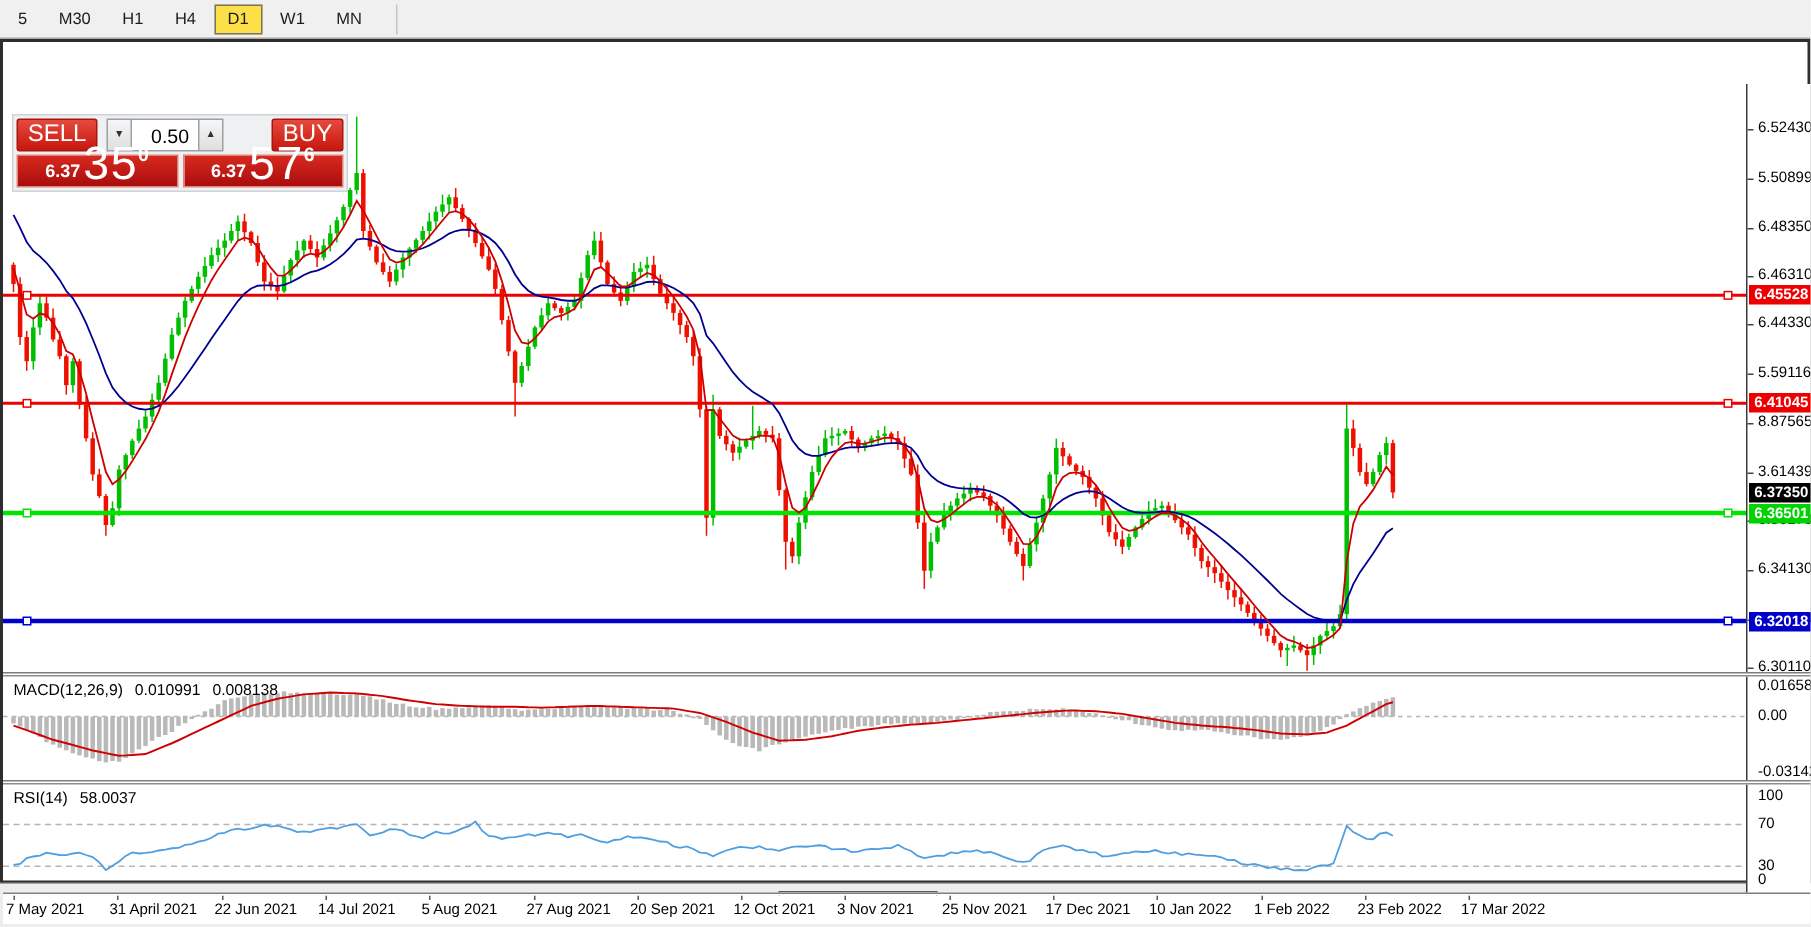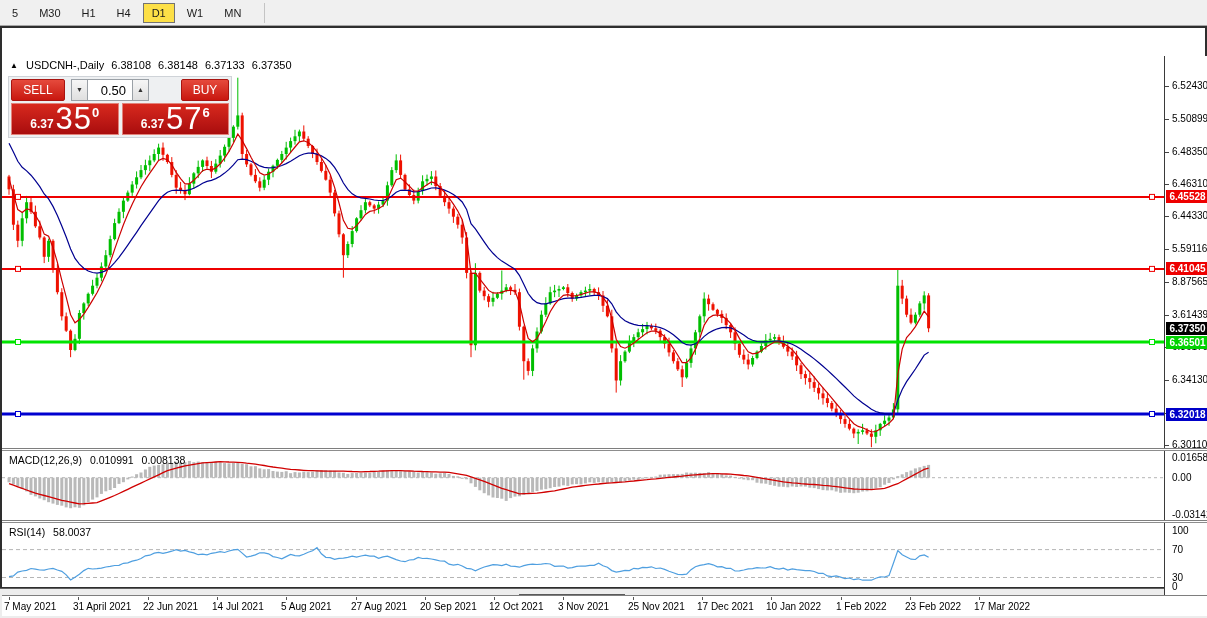--- a/index.html
+++ b/index.html
@@ -47,32 +47,32 @@
   
   #date-axis { position:absolute; left:0; top:569px; width:1207px; height:19px;
     background:#fff; z-index:4; }
   .date-text { position:absolute; top:4px; font-size:10px; color:#000; white-space:nowrap; }
   .date-tick { position:absolute; top:0; width:1px; height:3px; background:#555; }
 
   
   #trade-widget { position:absolute; left:6px; top:48px; width:224px; z-index:7;
     background:#eef0f2; border:1px solid #cfd3d8; padding:2px; }
   #tw-row1 { display:flex; align-items:stretch; height:22px; }
-  .tw-btn { border:1px solid #a81410; border-radius:2px; color:#fff; font-size:12px;
+  .tw-btn { border:1px solid #a81410; border-radius:2px; color:#fff; font-size:16px;
     background:linear-gradient(#e54a3c,#c8170f); text-align:center; line-height:20px;
     cursor:default; }
   #sell-btn { width:54px; }
   #buy-btn  { width:48px; margin-left:auto; }
   #vol-spin { display:flex; margin-left:6px; }
   .spin-btn { width:17px; border:1px solid #9aa0a6; background:linear-gradient(#f6f6f6,#dfdfdf);
     color:#333; font-size:7px; line-height:20px; text-align:center; cursor:default; }
   #vol-input { width:44px; border:1px solid #9aa0a6; border-left:none; border-right:none;
     font-size:13px; text-align:right; padding-right:6px; color:#000; background:#fff;
     font-family:"Liberation Sans",sans-serif; }
-  #tw-row2 { display:flex; margin-top:2px; height:32px; }
+  #tw-row2 { display:flex; margin-top:2px; height:22px; }
   .price-box { flex:1; background:linear-gradient(#d8291e,#a90d0e); border:1px solid #e2837b;
     color:#fff; display:flex; align-items:flex-end; justify-content:center;
     padding-bottom:2px; cursor:default; }
   .price-box + .price-box { margin-left:3px; }
   .pb-small { font-size:12px; font-weight:bold; margin-right:2px; line-height:16px; }
   .pb-big   { font-size:31px; font-weight:normal; line-height:26px; letter-spacing:1px; }
   .pb-sup   { font-size:13px; font-weight:bold; position:relative; top:-12px; }
 
   
   #tabbar { position:absolute; left:0; top:588px; width:1207px; height:30px;
@@ -751,28 +751,20 @@
         <rect x="920.7" y="14.9" width="3" height="11.8" fill="#B9B9B9"></rect>
         <rect x="925.1" y="13.9" width="3" height="12.8" fill="#B9B9B9"></rect>
         <polyline points="7,32.7 11.4,34.2 15.8,35.8 20.2,37.4 24.6,39 29,40.6 33.4,42.2 37.8,43.3 42.2,44.5 46.6,45.7 51,46.9 55.4,48.1 59.8,49.3 64.2,50.2 68.6,51.1 73,52 77.4,52.8 81.8,52.6 86.2,52.3 90.6,52 95,51.7 99.4,49.9 103.8,48.1 108.2,46.3 112.6,44.5 117,42.5 121.4,40.4 125.8,38.3 130.2,36.2 134.6,34.1 139,32.1 143.4,30 147.8,27.9 152.2,25.8 156.6,23.8 161,21.7 165.4,19.6 169.8,18.4 174.2,17.2 178.6,16 183,14.8 187.4,14.1 191.8,13.4 196.2,12.6 200.6,11.9 205,11.6 209.4,11.3 213.8,11 218.2,10.7 222.6,10.8 227,11 231.4,11.1 235.8,11.3 240.2,11.7 244.6,12.2 249,12.6 253.4,13.1 257.8,13.8 262.2,14.5 266.6,15.3 271,16 275.4,16.6 279.8,17.2 284.2,17.8 288.6,18.4 293,18.7 297.4,19 301.8,19.3 306.2,19.6 310.6,19.7 315,19.9 319.4,20 323.8,20.2 328.2,20.2 332.6,20.2 337,20.2 341.4,20.2 345.8,20.3 350.2,20.5 354.6,20.6 359,20.8 363.4,20.6 367.8,20.5 372.2,20.3 376.6,20.2 381,20 385.4,19.9 389.8,19.7 394.2,19.6 398.6,19.7 403,19.9 407.4,20 411.8,20.2 416.2,20.3 420.6,20.5 425,20.6 429.4,20.8 433.8,20.9 438.2,21.1 442.6,21.2 447,21.4 451.4,22.1 455.8,22.9 460.2,23.6 464.6,24.3 469,25.8 473.4,27.3 477.8,28.8 482.2,30.3 486.6,32.1 491,33.8 495.4,35.6 499.8,37.4 504.2,38.7 508.6,40.1 513,41.4 517.4,42.8 521.8,42.6 526.2,42.5 530.6,42.3 535,42.2 539.4,41.6 543.8,41 548.2,40.4 552.6,39.8 557,38.9 561.4,38 565.8,37.1 570.2,36.2 574.6,35.6 579,35 583.4,34.4 587.8,33.8 592.2,33.4 596.6,33 601,32.5 605.4,32.1 609.8,31.8 614.2,31.5 618.6,31.2 623,30.9 627.4,30.4 631.8,30 636.2,29.5 640.6,29.1 645,28.7 649.4,28.2 653.8,27.8 658.2,27.3 662.6,26.9 667,26.4 671.4,26 675.8,25.5 680.2,25.1 684.6,24.6 689,24.2 693.4,23.8 697.8,23.5 702.2,23.2 706.6,22.9 711,22.6 715.4,22.7 719.8,22.9 724.2,23 728.6,23.2 733,23.6 737.4,24 741.8,24.5 746.2,24.9 750.6,25.7 755,26.4 759.4,27.2 763.8,27.9 768.2,28.7 772.6,29.4 777,30.1 781.4,30.9 785.8,31.3 790.2,31.8 794.6,32.2 799,32.7 803.4,33 807.8,33.3 812.2,33.5 816.6,33.8 821,34.3 825.4,34.7 829.8,35.2 834.2,35.6 838.6,36.2 843,36.8 847.4,37.4 851.8,38 856.2,38.2 860.6,38.3 865,38.4 869.4,38.6 873.8,38.2 878.2,37.8 882.6,37.4 887,35.8 891.4,34.2 895.8,32.7 900.2,30.3 904.6,27.9 909,25.5 913.4,23.2 917.8,20.8 922.2,18.4 926.6,17.2" fill="none" stroke="#D00000" stroke-width="1.3"></polyline>
       </svg>
     <svg id="rsi-pane" class="pane" viewBox="0 0 1162 72">
         <line x1="0" y1="26.6" x2="1162" y2="26.6" stroke="#B5B5B5" stroke-width="1" stroke-dasharray="4,3"></line>
         <line x1="0" y1="54.5" x2="1162" y2="54.5" stroke="#B5B5B5" stroke-width="1" stroke-dasharray="4,3"></line>
         <polyline points="7,53.6 11.4,52.9 15.8,49.1 20.2,48 24.6,47.4 29,45.5 33.4,46.2 37.8,47 42.2,47.1 46.6,46 51,45.4 55.4,47 59.8,48.4 64.2,51.9 68.6,57 73,54.2 77.4,51.3 81.8,47.6 86.2,45.3 90.6,46 95,45.6 99.4,45.1 103.8,44 108.2,43.4 112.6,42.5 117,42.3 121.4,40.3 125.8,39.8 130.2,38.1 134.6,37.2 139,35.5 143.4,32.8 147.8,32.2 152.2,30.2 156.6,29.4 161,30.3 165.4,29.4 169.8,28.2 174.2,26.7 178.6,28.1 183,27.4 187.4,28.8 191.8,29.9 196.2,31.7 200.6,31.2 205,31.8 209.4,30.3 213.8,29.6 218.2,28.7 222.6,29.5 227,28 231.4,26.9 235.8,26.4 240.2,30.1 244.6,34 249,33.1 253.4,31.9 257.8,29.8 262.2,29.9 266.6,30.8 271,33.6 275.4,34.5 279.8,35.8 284.2,33.6 288.6,31.4 293,32.6 297.4,32.8 301.8,31.2 306.2,29.3 310.6,27.8 315,24.7 319.4,30.8 323.8,34.3 328.2,34.7 332.6,36.3 337,35.3 341.4,35.1 345.8,34.3 350.2,33.1 354.6,34.2 359,33 363.4,32.1 367.8,33.1 372.2,33.1 376.6,35.3 381,33.9 385.4,33.1 389.8,34.9 394.2,36.6 398.6,38 403,38.7 407.4,37 411.8,36.6 416.2,34.4 420.6,35.5 425,35.3 429.4,36 433.8,36.9 438.2,38 442.6,38.2 447,41.2 451.4,42.2 455.8,41.3 460.2,43 464.6,45.4 469,45.8 473.4,47.8 477.8,45.7 482.2,44 486.6,42.8 491,41.6 495.4,41.9 499.8,42.6 504.2,41.1 508.6,43.1 513,43.3 517.4,44.2 521.8,42.7 526.2,41.6 530.6,41.2 535,41.5 539.4,41.1 543.8,40.5 548.2,41 552.6,43.3 557,43.1 561.4,43 565.8,45.1 570.2,44.7 574.6,43.4 579,43 583.4,43.1 587.8,42.4 592.2,42.4 596.6,40.2 601,42.7 605.4,44.3 609.8,47.6 614.2,49.1 618.6,48.3 623,47.4 627.4,47.6 631.8,45.3 636.2,45.9 640.6,44.4 645,44.7 649.4,43.8 653.8,45.5 658.2,45 662.6,46.4 667,48.2 671.4,49.8 675.8,51.3 680.2,51.6 684.6,51.1 689,46.7 693.4,43.8 697.8,42.4 702.2,41.6 706.6,40.6 711,41.8 715.4,43.9 719.8,43.6 724.2,45.3 728.6,45.3 733,48 737.4,47.8 741.8,47 746.2,45.9 750.6,45.6 755,44.6 759.4,45 763.8,44.9 768.2,43.7 772.6,45.3 777,46.1 781.4,45.1 785.8,47 790.2,45.9 794.6,46.7 799,47.1 803.4,47.6 807.8,47.6 812.2,48.5 816.6,50.4 821,50.3 825.4,52.9 829.8,53.6 834.2,52.9 838.6,54.1 843,55.7 847.4,55 851.8,56.7 856.2,55.8 860.6,57.2 865,57 869.4,57.2 873.8,55.2 878.2,53.9 882.6,54 887,52.6 891.4,40.3 895.8,27.5 900.2,31.7 904.6,34 909,36.2 913.4,36.5 917.8,32.8 922.2,32 926.6,34.2" fill="none" stroke="#4F9FE0" stroke-width="1.2"></polyline>
       </svg>
 
-    <div id="chart-header">
-      <span class="tri">▲</span>
-      <span>USDCNH-,Daily</span>
-      <span class="v">6.38108</span>
-      <span class="v">6.38148</span>
-      <span class="v">6.37133</span>
-      <span class="v">6.37350</span>
-    </div>
 
     <div id="trade-widget">
       <div id="tw-row1">
         <div id="sell-btn" class="tw-btn">SELL</div>
         <div id="vol-spin">
           <div class="spin-btn">▼</div>
           <input id="vol-input" value="0.50" style="">
           <div class="spin-btn">▲</div>
         </div>
         <div id="buy-btn" class="tw-btn">BUY</div>

